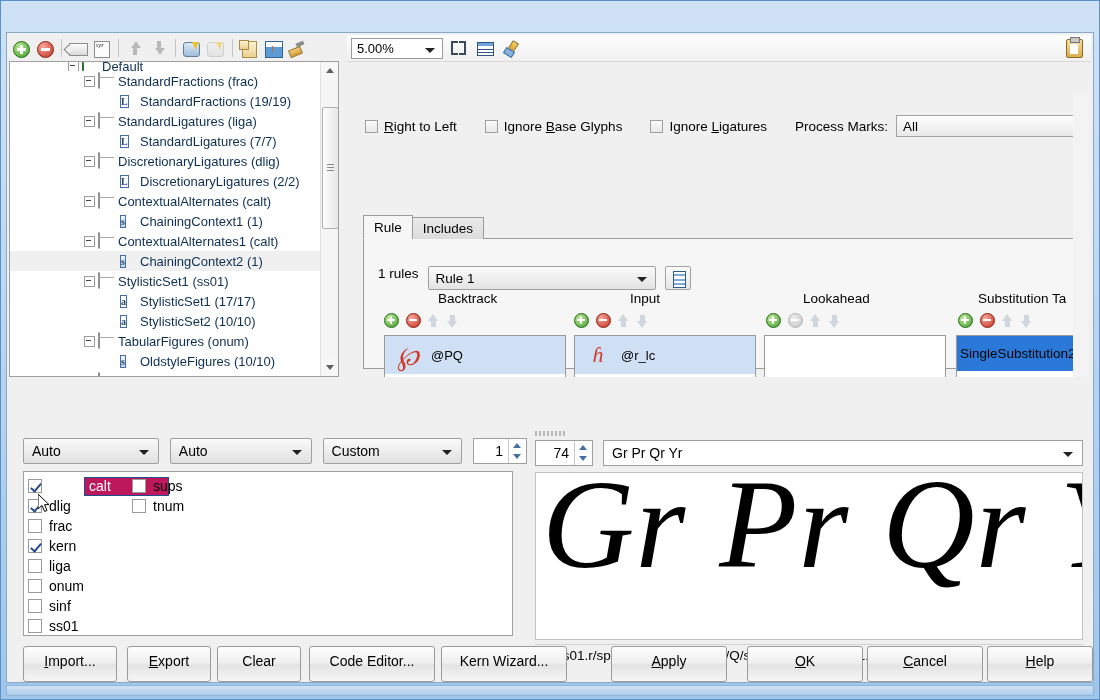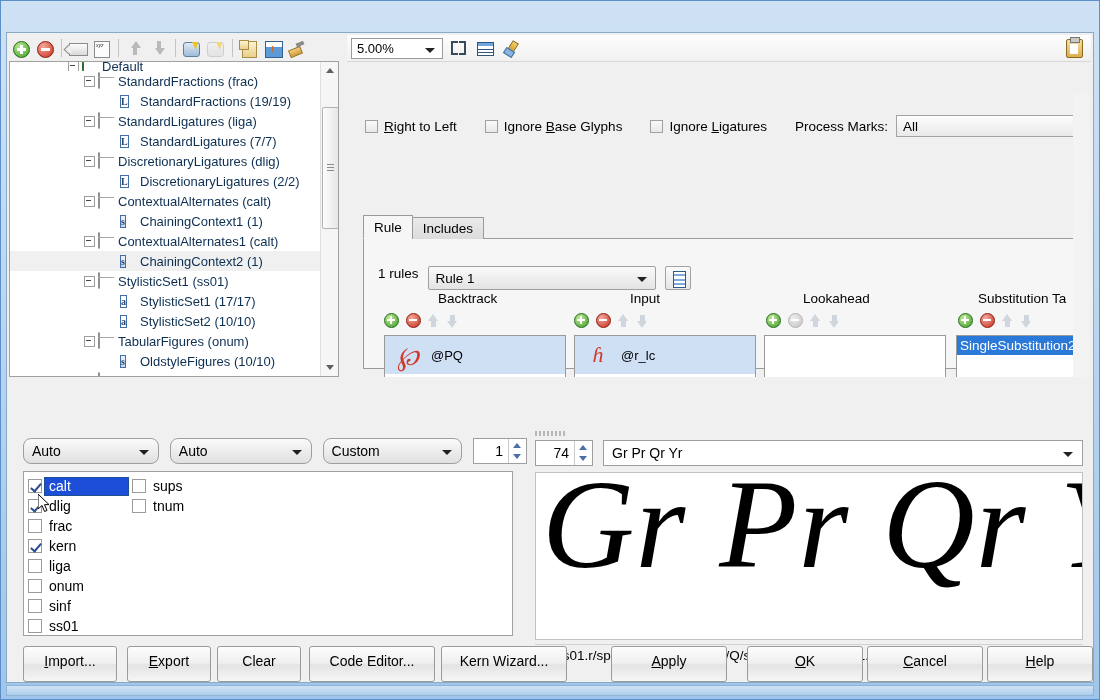--- a/index.html
+++ b/index.html
@@ -297,31 +297,31 @@
     position:absolute;background:#fff;border:1px solid #9a9a9a;box-sizing:border-box;overflow:hidden;
   }
   .grow{height:38px;display:flex;align-items:center;padding-left:6px;}
   .grow.sel{background:#cfe0f5;}
   .gsym{font-family:"Liberation Serif",serif;font-style:italic;color:#d03a2a;font-size:26px;
     margin-right:6px;width:34px;text-align:center;}
   .gname{font-size:13px;}
   .subbox{
     position:absolute;background:#fff;border:1px solid #9a9a9a;box-sizing:border-box;overflow:hidden;
   }
-  .subsel{background:#2a78d8;color:#ffffff;font-size:13.5px;padding:2px 3px;white-space:nowrap;}
+  .subsel{background:#2a78d8;color:#000000;font-size:13.5px;padding:10px 3px;white-space:nowrap;}
   .rp-vsb{
     position:absolute;right:2px;top:30px;bottom:0;width:16px;background:#f3f3f3;
   }
   
   .botleft{position:absolute;left:2px;bottom:42px;width:518px;top:397px;}
   .ctlrow{position:absolute;left:14px;top:7px;right:0;height:28px;display:flex;align-items:center;}
   .dcombo{
     height:26px;box-sizing:border-box;margin-right:11px;
     background:linear-gradient(180deg,#fafafa,#e0e0e0);
-    border:1px solid #9f9f9f;border-radius:8px;
+    border:1px solid #9f9f9f;border-radius:2px;
     display:flex;align-items:center;padding-left:8px;font-size:14px;position:relative;
   }
   .dcombo .cv{position:absolute;right:9px;top:11px;width:0;height:0;
     border-left:5px solid transparent;border-right:5px solid transparent;border-top:5px solid #222;}
   .spin{
     height:26px;box-sizing:border-box;background:#fff;border:1px solid #9f9f9f;
     display:flex;align-items:center;position:relative;
   }
   .spin .sv{flex:1;text-align:right;padding-right:5px;font-size:14px;}
   .spb{width:17px;height:24px;position:relative;border-left:1px solid #c9c9c9;}
@@ -337,21 +337,21 @@
   .fitem{height:20px;display:flex;align-items:center;}
   .fcb{
     width:14px;height:14px;border:1px solid #9b9b9b;background:#fff;
     flex:none;margin-right:3px;position:relative;box-sizing:border-box;
   }
   .fcb.on:after{
     content:"";position:absolute;left:4px;top:1px;width:4px;height:9px;
     border:solid #2a4d8f;border-width:0 2px 2px 0;transform:rotate(40deg);
   }
   .ftxt{font-size:14px;padding:0 4px;line-height:17px;}
-  .fitem.sel .ftxt{background:#1d4ed8;color:#fff;outline:1px solid #1d4f91;min-width:75px;}
+  .fitem.sel .ftxt{background:#be185d;color:#fff;outline:1px solid #1d4f91;min-width:75px;margin-left:40px;}
   .cursor{position:absolute;left:31px;top:461px;width:13px;height:20px;z-index:30;
     pointer-events:none;}
   .cursor svg{display:block;}
   
   .botright{position:absolute;left:522px;right:2px;top:397px;bottom:42px;}
   .grip{position:absolute;left:6px;top:1px;width:30px;height:5px;
     background:repeating-linear-gradient(90deg,#b8b8b8 0 2px,transparent 2px 4px);}
   .prow{position:absolute;left:6px;top:9px;right:8px;height:28px;display:flex;align-items:center;}
   .ptext{
     flex:1;height:26px;margin-left:10px;box-sizing:border-box;

